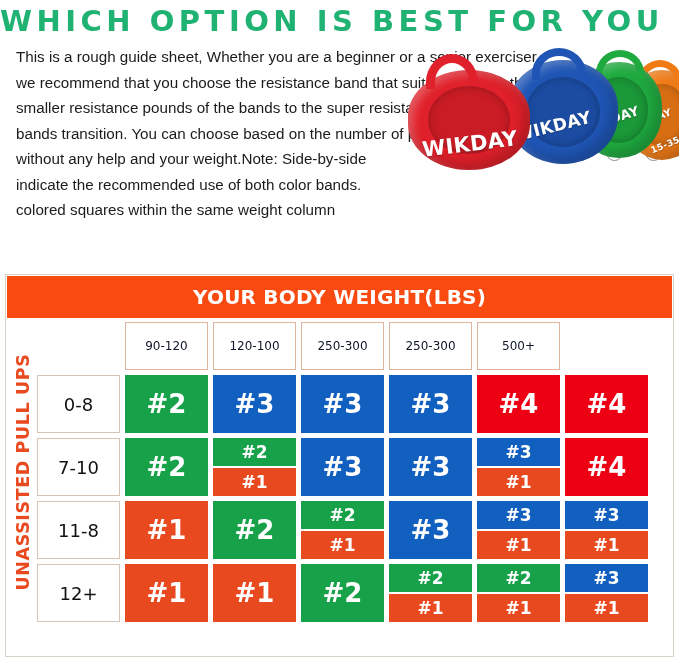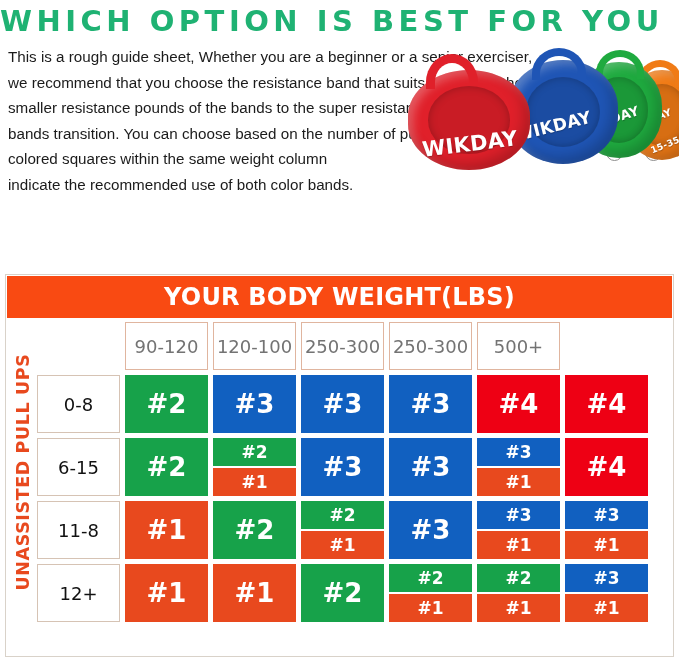--- a/index.html
+++ b/index.html
@@ -24,21 +24,21 @@
     letter-spacing: 4.5px;
     text-align: center;
     padding: 4px 0 2px 0;
     white-space: nowrap;
     font-family: "DejaVu Sans", sans-serif;
   }
 
   
   .intro-wrap {
     position: relative;
-    padding: 4px 8px 0 8px;
+    padding: 4px 8px 0 16px;
     height: 222px;
     box-sizing: border-box;
   }
   .intro {
     font-size: 15.2px;
     line-height: 25.5px;
     color: #1b1b1b;
     width: 610px;
     font-family: "Liberation Sans", sans-serif;
   }
@@ -128,21 +128,21 @@
     width: 669px;
     height: 383px;
     border: 1px solid #d9d2c9;
     box-sizing: border-box;
     background: #ffffff;
   }
   .wt-header {
     height: 42px;
     background: #f94a12;
     color: #ffffff;
-    font-size: 24px;
+    font-size: 20px;
     font-weight: bold;
     letter-spacing: 0.2px;
     display: flex;
     align-items: center;
     justify-content: center;
     font-family: "DejaVu Sans", sans-serif;
     margin: 1px 1px 0 1px;
   }
   .grid {
     display: flex;
@@ -183,22 +183,22 @@
     font-family: "DejaVu Sans", sans-serif;
   }
   .hdr-cell {
     flex: 0 0 83px;
     height: 48px;
     border: 1px solid #e0b59f;
     box-sizing: border-box;
     display: flex;
     align-items: center;
     justify-content: center;
-    font-size: 18px;
-    color: #737373;
+    font-size: 12px;
+    color: #0f172a;
     background: #ffffff;
     font-family: "DejaVu Sans", sans-serif;
   }
   .hdr-spacer { flex: 0 0 83px; }
 
   .data-cell {
     flex: 0 0 83px;
     height: 58px;
     display: flex;
     flex-direction: column;
@@ -226,22 +226,23 @@
 <body>
 
 <div class="title">WHICH OPTION IS BEST FOR YOU ?</div>
 
 <div class="intro-wrap">
   <div class="intro">
     <span class="ln">This is a rough guide sheet, Whether you are a beginner or a senior exerciser,</span>
     <span class="ln">we recommend that you choose the resistance band that suits you. From the</span>
     <span class="ln">smaller resistance pounds of the bands to the super resistance pounds of the</span>
     <span class="ln">bands transition. You can choose based on the number of pull-ups you can do</span>
+    <span class="ln short">without any help and your weight.Note: Side-by-side</span>
+    <span class="ln short">indicate the recommended use of both color bands.</span>
     <span class="ln short">colored squares within the same weight column</span>
-    <span class="ln short">indicate the recommended use of both color bands.</span>
   </div>
 
   <div class="bands">
     <div class="band band-orange">
       <div class="hoop"></div>
       <div class="coil"></div>
       <div class="brand">WIKDAY</div>
       <div class="brand lbs">15-35</div>
     </div>
     <div class="band band-green">
@@ -304,21 +305,21 @@
               <div class="seg c-blue">#3</div>
             </div>
             <div class="data-cell single">
               <div class="seg c-red">#4</div>
             </div>
             <div class="data-cell single">
               <div class="seg c-red">#4</div>
             </div>
           </div>
           <div class="grid-row">
-            <div class="rowlabel-cell">6-15</div>
+            <div class="rowlabel-cell">7-10</div>
             <div class="data-cell single">
               <div class="seg c-green">#2</div>
             </div>
             <div class="data-cell split">
               <div class="seg c-green">#2</div>
               <div class="seg c-orange">#1</div>
             </div>
             <div class="data-cell single">
               <div class="seg c-blue">#3</div>
             </div>

